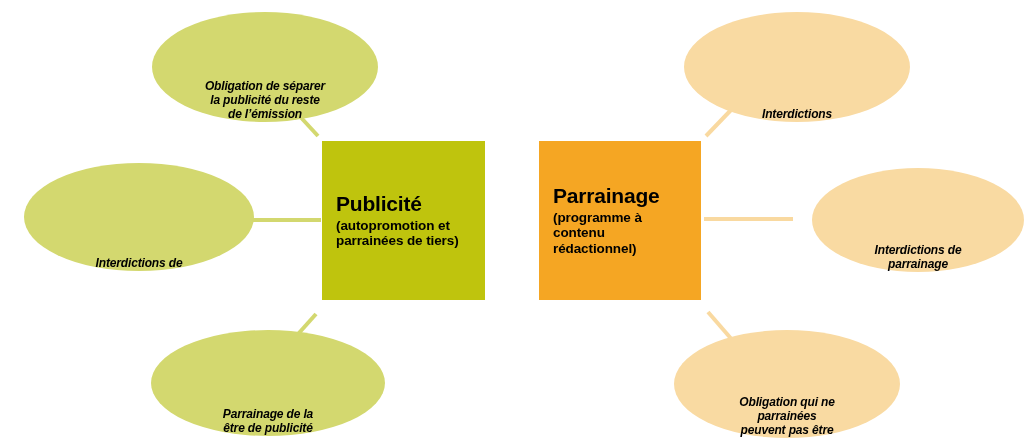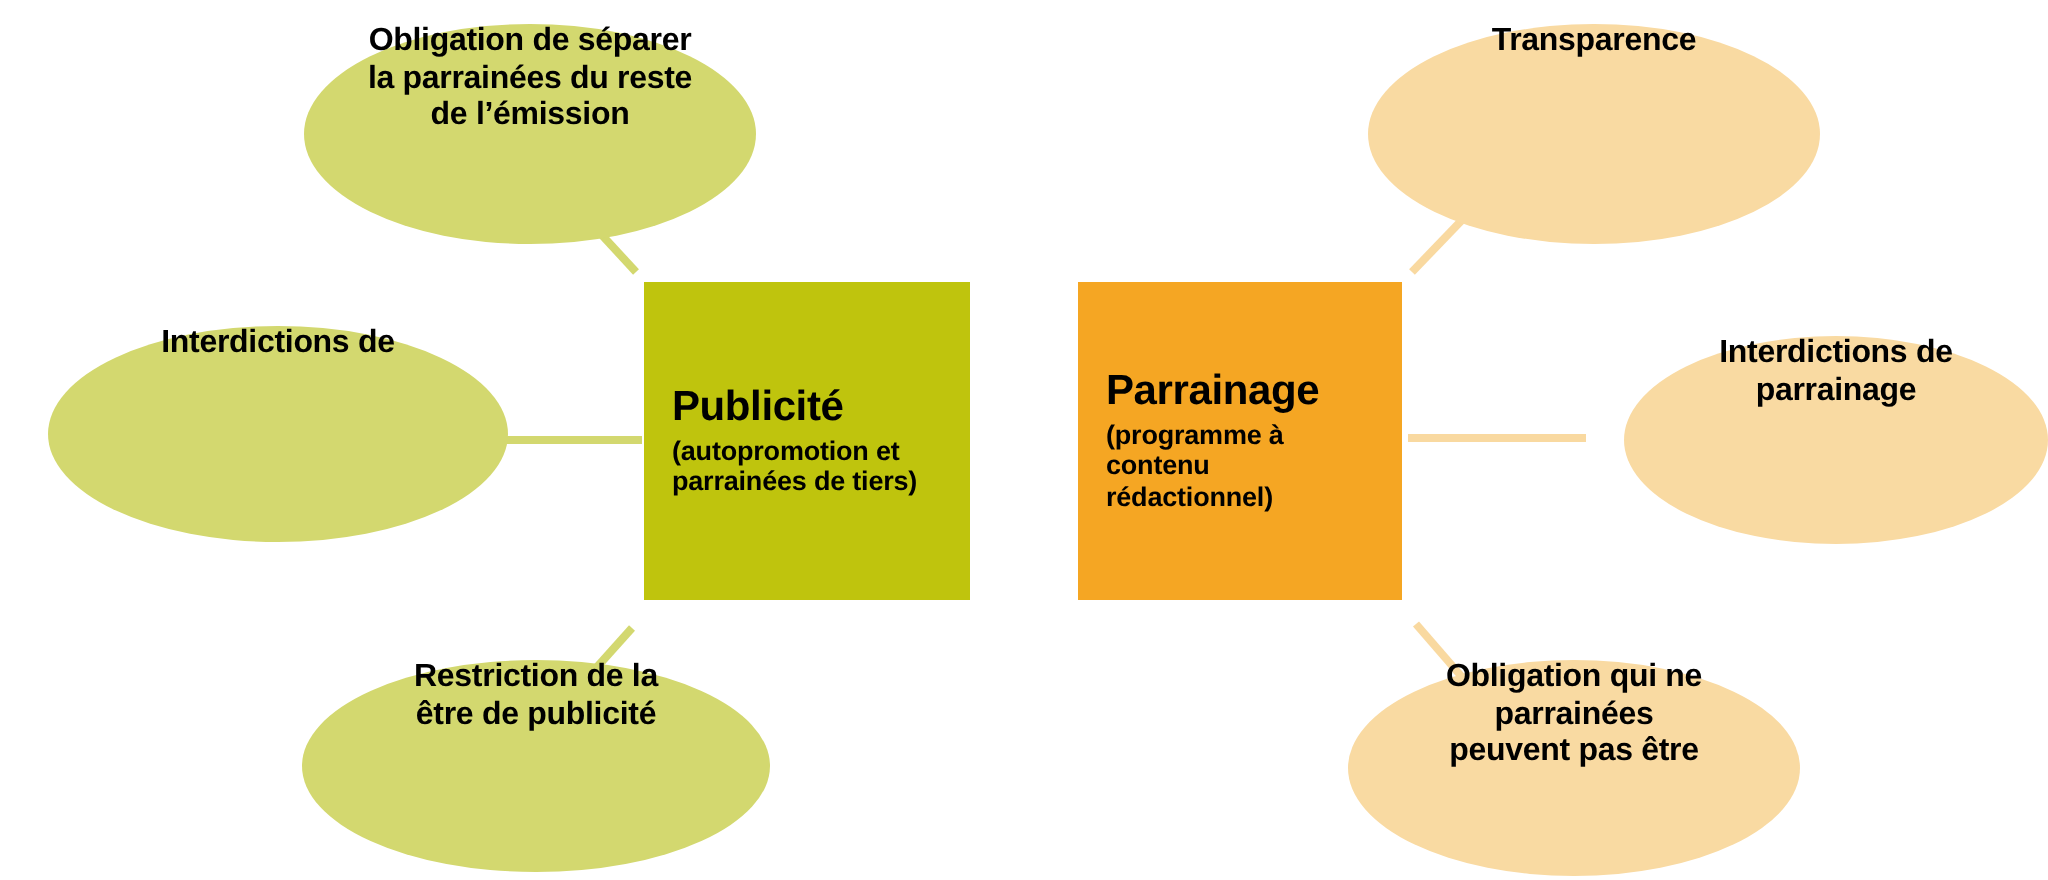--- a/index.html
+++ b/index.html
@@ -64,26 +64,27 @@
   }
   #box-parrainage {
     left: 539px;
     top: 141px;
     width: 162px;
     height: 159px;
   }
   
   .ellipse {
     border-radius: 50%;
-    align-items: flex-start;
+    align-items: flex-end;
     justify-content: center;
     text-align: center;
-    font-size: 16px;
+    font-size: 12px;
     font-weight: bold;
     letter-spacing: -0.15px;
+    font-style: italic;
   }
   .ellipse .eline {
     display: block;
   }
   #ell-obligation  { left: 152px; top: 12px;  width: 226px; height: 110px; }
   #ell-interdictions-pub { left: 24px;  top: 163px; width: 230px; height: 108px; }
   #ell-restriction { left: 151px; top: 330px; width: 234px; height: 106px; }
   #ell-transparence { left: 684px; top: 12px;  width: 226px; height: 110px; }
   #ell-interdictions-parr { left: 812px; top: 168px; width: 212px; height: 104px; }
   #ell-emissions   { left: 674px; top: 330px; width: 226px; height: 108px; }
@@ -117,41 +118,41 @@
     <div class="subtitle">
       <span class="sline">(programme à</span>
       <span class="sline">contenu</span>
       <span class="sline">rédactionnel)</span>
     </div>
   </div>
 
   <div class="node ellipse" id="ell-obligation" style="background:#D3D86F">
     <div>
       <span class="eline">Obligation de séparer</span>
-      <span class="eline">la parrainées du reste</span>
+      <span class="eline">la publicité du reste</span>
       <span class="eline">de l’émission</span>
     </div>
   </div>
 
   <div class="node ellipse" id="ell-interdictions-pub" style="background:#D3D86F">
     <div>
       <span class="eline">Interdictions de</span>
     </div>
   </div>
 
   <div class="node ellipse" id="ell-restriction" style="background:#D3D86F">
     <div>
-      <span class="eline">Restriction de la</span>
+      <span class="eline">Parrainage de la</span>
       <span class="eline">être de publicité</span>
     </div>
   </div>
 
   <div class="node ellipse" id="ell-transparence" style="background:#F9DAA2">
     <div>
-      <span class="eline">Transparence</span>
+      <span class="eline">Interdictions</span>
     </div>
   </div>
 
   <div class="node ellipse" id="ell-interdictions-parr" style="background:#F9DAA2">
     <div>
       <span class="eline">Interdictions de</span>
       <span class="eline">parrainage</span>
     </div>
   </div>
 

